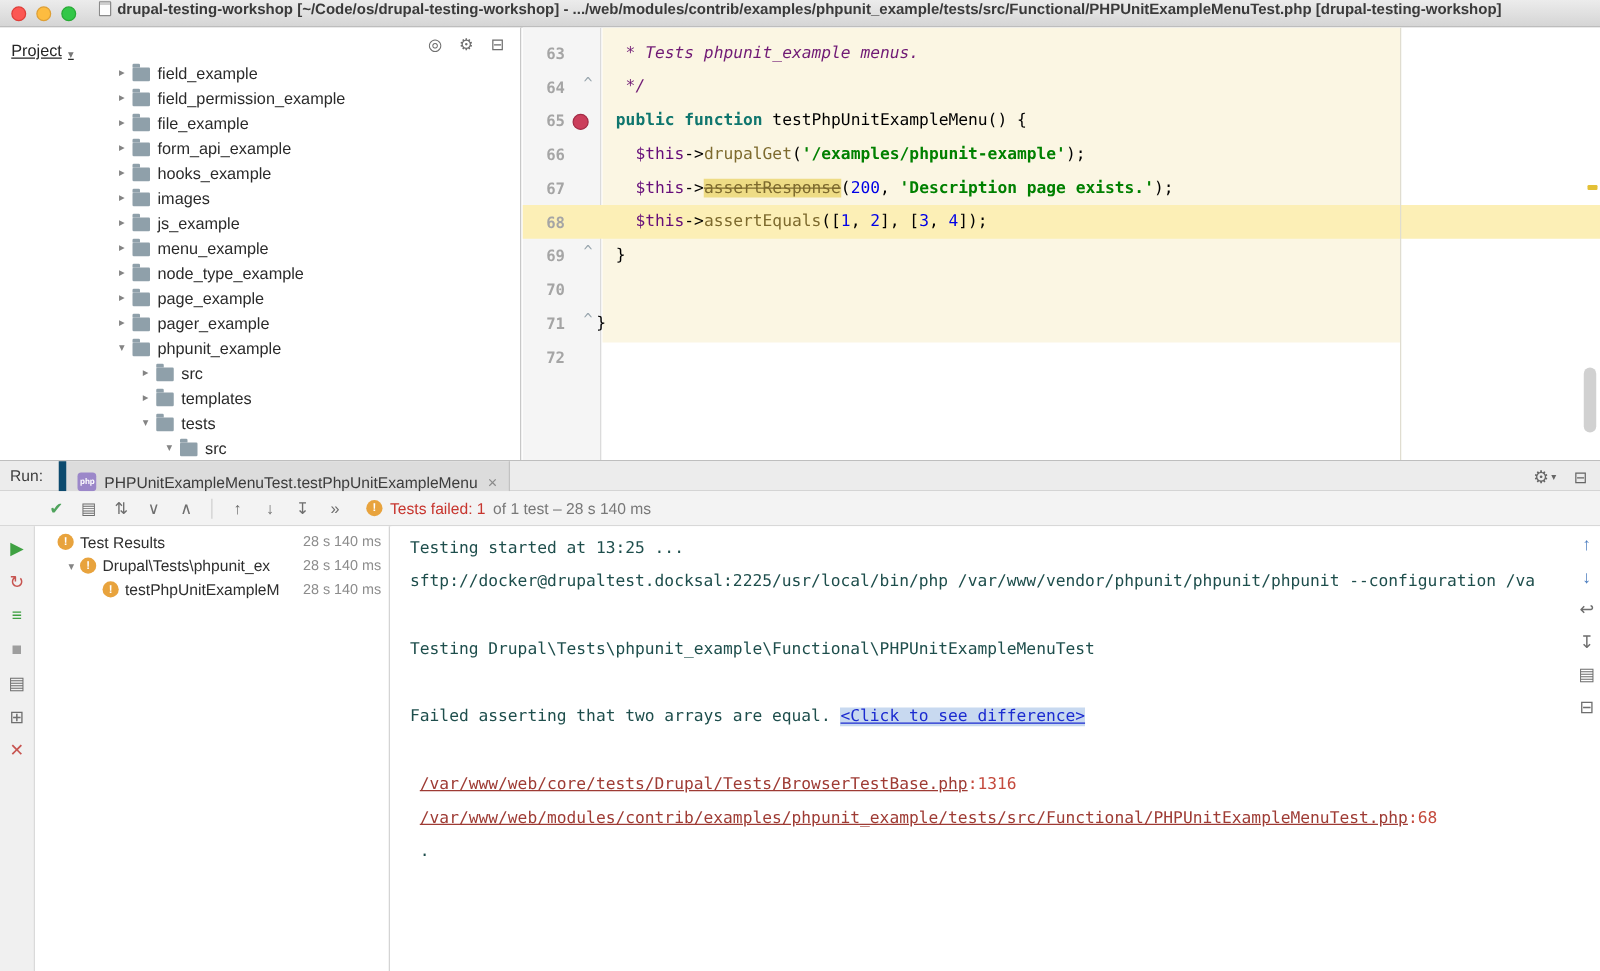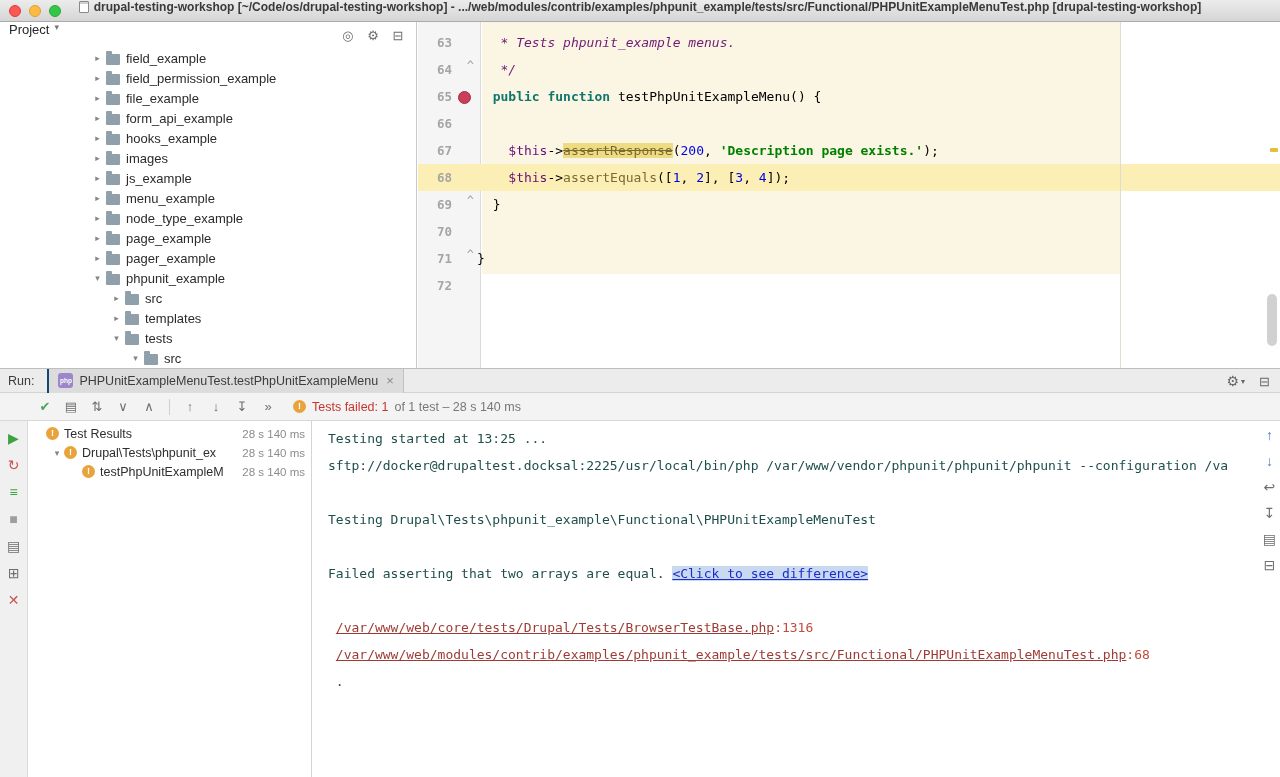--- a/index.html
+++ b/index.html
@@ -17,21 +17,21 @@
   .tl.yel{background:#fdbc40;border:1px solid #de9f34;}
   .tl.grn{background:#33c748;border:1px solid #27aa35;}
   .title-wrap{margin:0 auto;display:flex;align-items:center;gap:5px;max-width:1190px;overflow:hidden;}
   .doc-ico{width:10px;height:12px;background:#fdfdfd;border:1px solid #8a8a8a;border-radius:1px;flex:none;
     box-shadow:inset 0 2px 0 #cfcfcf;}
   .win-title{font-size:12px;font-weight:bold;color:#3a3a3a;white-space:nowrap;}
 
   
   .project{position:absolute;left:0;top:22px;width:417px;height:346px;background:#fff;
     border-right:1px solid #c8c8c8;overflow:hidden;}
-  .p-header{height:26px;display:flex;align-items:flex-start;padding-left:9px;font-size:13px;color:#262626;position:relative;}
+  .p-header{height:26px;display:flex;align-items:flex-end;padding-left:9px;font-size:13px;color:#262626;position:relative;text-decoration:underline;}
   .p-header .caret{font-size:9px;color:#777;margin-left:5px;}
   .p-h-icons{position:absolute;right:10px;top:0;height:26px;display:flex;align-items:center;gap:9px;color:#6e6e6e;font-size:13px;}
   .p-h-icons span{width:16px;text-align:center;}
   .p-row{display:flex;align-items:center;height:20px;font-size:13px;color:#2b2b2b;white-space:nowrap;}
   .p-arrow{width:15px;flex:none;text-align:center;font-size:9px;color:#848484;}
   .folder{width:14px;height:11px;background:#8fa0aa;border-radius:1px;position:relative;margin:2px 6px 0 1px;flex:none;}
   .folder::before{content:"";position:absolute;top:-3px;left:0;width:6px;height:3px;background:#8fa0aa;border-radius:1px 1px 0 0;}
 
   
   .editor{position:absolute;left:418px;top:22px;width:862px;height:346px;background:#fff;overflow:hidden;}
@@ -56,22 +56,22 @@
   .tk-deprecated{color:#7d6a2e;text-decoration:line-through;background:#eedc85;}
   .margin-guide{position:absolute;left:702px;top:0;bottom:0;width:1px;background:#e0ddd0;}
   .ed-scroll{position:absolute;right:3px;top:272px;width:10px;height:52px;border-radius:5px;background:rgba(0,0,0,0.18);}
   .stripe-mark{position:absolute;right:2px;top:126px;width:8px;height:4px;background:#e3c035;border-radius:1px;}
 
   
   .runpanel{position:absolute;left:0;top:368px;width:1280px;height:409px;background:#fff;border-top:1px solid #bebebe;}
   .r-tabbar{position:absolute;left:0;top:0;right:0;height:24px;background:#ececec;border-bottom:1px solid #d4d4d4;
     display:flex;align-items:center;font-size:12.5px;color:#3c3c3c;}
   .run-label{margin-left:8px;}
-  .r-tab{display:flex;align-items:center;height:24px;padding:0 9px;background:#dcdcdc;
-    border-left:2px solid #0c4a6e;border-right:1px solid #c2c2c2;margin-left:13px;gap:6px;}
+  .r-tab{display:flex;align-items:flex-end;height:24px;padding:0 9px;background:#dcdcdc;
+    border-left:6px solid #0c4a6e;border-right:1px solid #c2c2c2;margin-left:13px;gap:6px;}
   .php-ico{width:15px;height:15px;border-radius:3px;background:#9b87c9;color:#fff;font-size:6.5px;font-weight:bold;
     text-align:center;line-height:15px;flex:none;}
   .tab-close{color:#8a8a8a;font-size:13px;margin-left:2px;}
   .r-tab-right{position:absolute;right:10px;top:0;height:24px;display:flex;align-items:center;gap:14px;color:#666;}
   .gear-group{display:flex;align-items:center;gap:2px;font-size:14px;}
   .gear-caret{font-size:8px;}
   .hide-ico{font-size:13px;}
 
   .r-toolbar{position:absolute;left:0;top:24px;right:0;height:28px;background:#f3f3f3;border-bottom:1px solid #d8d8d8;
     display:flex;align-items:center;padding-left:34px;gap:4px;}
@@ -241,20 +241,21 @@
           <span class="ctext"><span class="tk-comment">   */</span></span>
         </div>
         <div class="code-row">
           <span class="ln">65</span>
           <span class="gmark g-test"></span>
           <span class="ctext"><span class="tk-plain">  </span><span class="tk-keyword">public function</span><span class="tk-plain"> testPhpUnitExampleMenu() {</span></span>
         </div>
         <div class="code-row">
           <span class="ln">66</span>
           <span class="gmark"></span>
+          <span class="ctext"><span class="tk-plain">    </span><span class="tk-var">$this</span><span class="tk-plain">-&gt;</span><span class="tk-method">drupalGet</span><span class="tk-plain">(</span><span class="tk-string">'/examples/phpunit-example'</span><span class="tk-plain">);</span></span>
         </div>
         <div class="code-row">
           <span class="ln">67</span>
           <span class="gmark"></span>
           <span class="ctext"><span class="tk-plain">    </span><span class="tk-var">$this</span><span class="tk-plain">-&gt;</span><span class="tk-deprecated">assertResponse</span><span class="tk-plain">(</span><span class="tk-number">200</span><span class="tk-plain">, </span><span class="tk-string">'Description page exists.'</span><span class="tk-plain">);</span></span>
         </div>
         <div class="code-row hl">
           <span class="ln">68</span>
           <span class="gmark"></span>
           <span class="ctext"><span class="tk-plain">    </span><span class="tk-var">$this</span><span class="tk-plain">-&gt;</span><span class="tk-method">assertEquals</span><span class="tk-plain">([</span><span class="tk-number">1</span><span class="tk-plain">, </span><span class="tk-number">2</span><span class="tk-plain">], [</span><span class="tk-number">3</span><span class="tk-plain">, </span><span class="tk-number">4</span><span class="tk-plain">]);</span></span>

